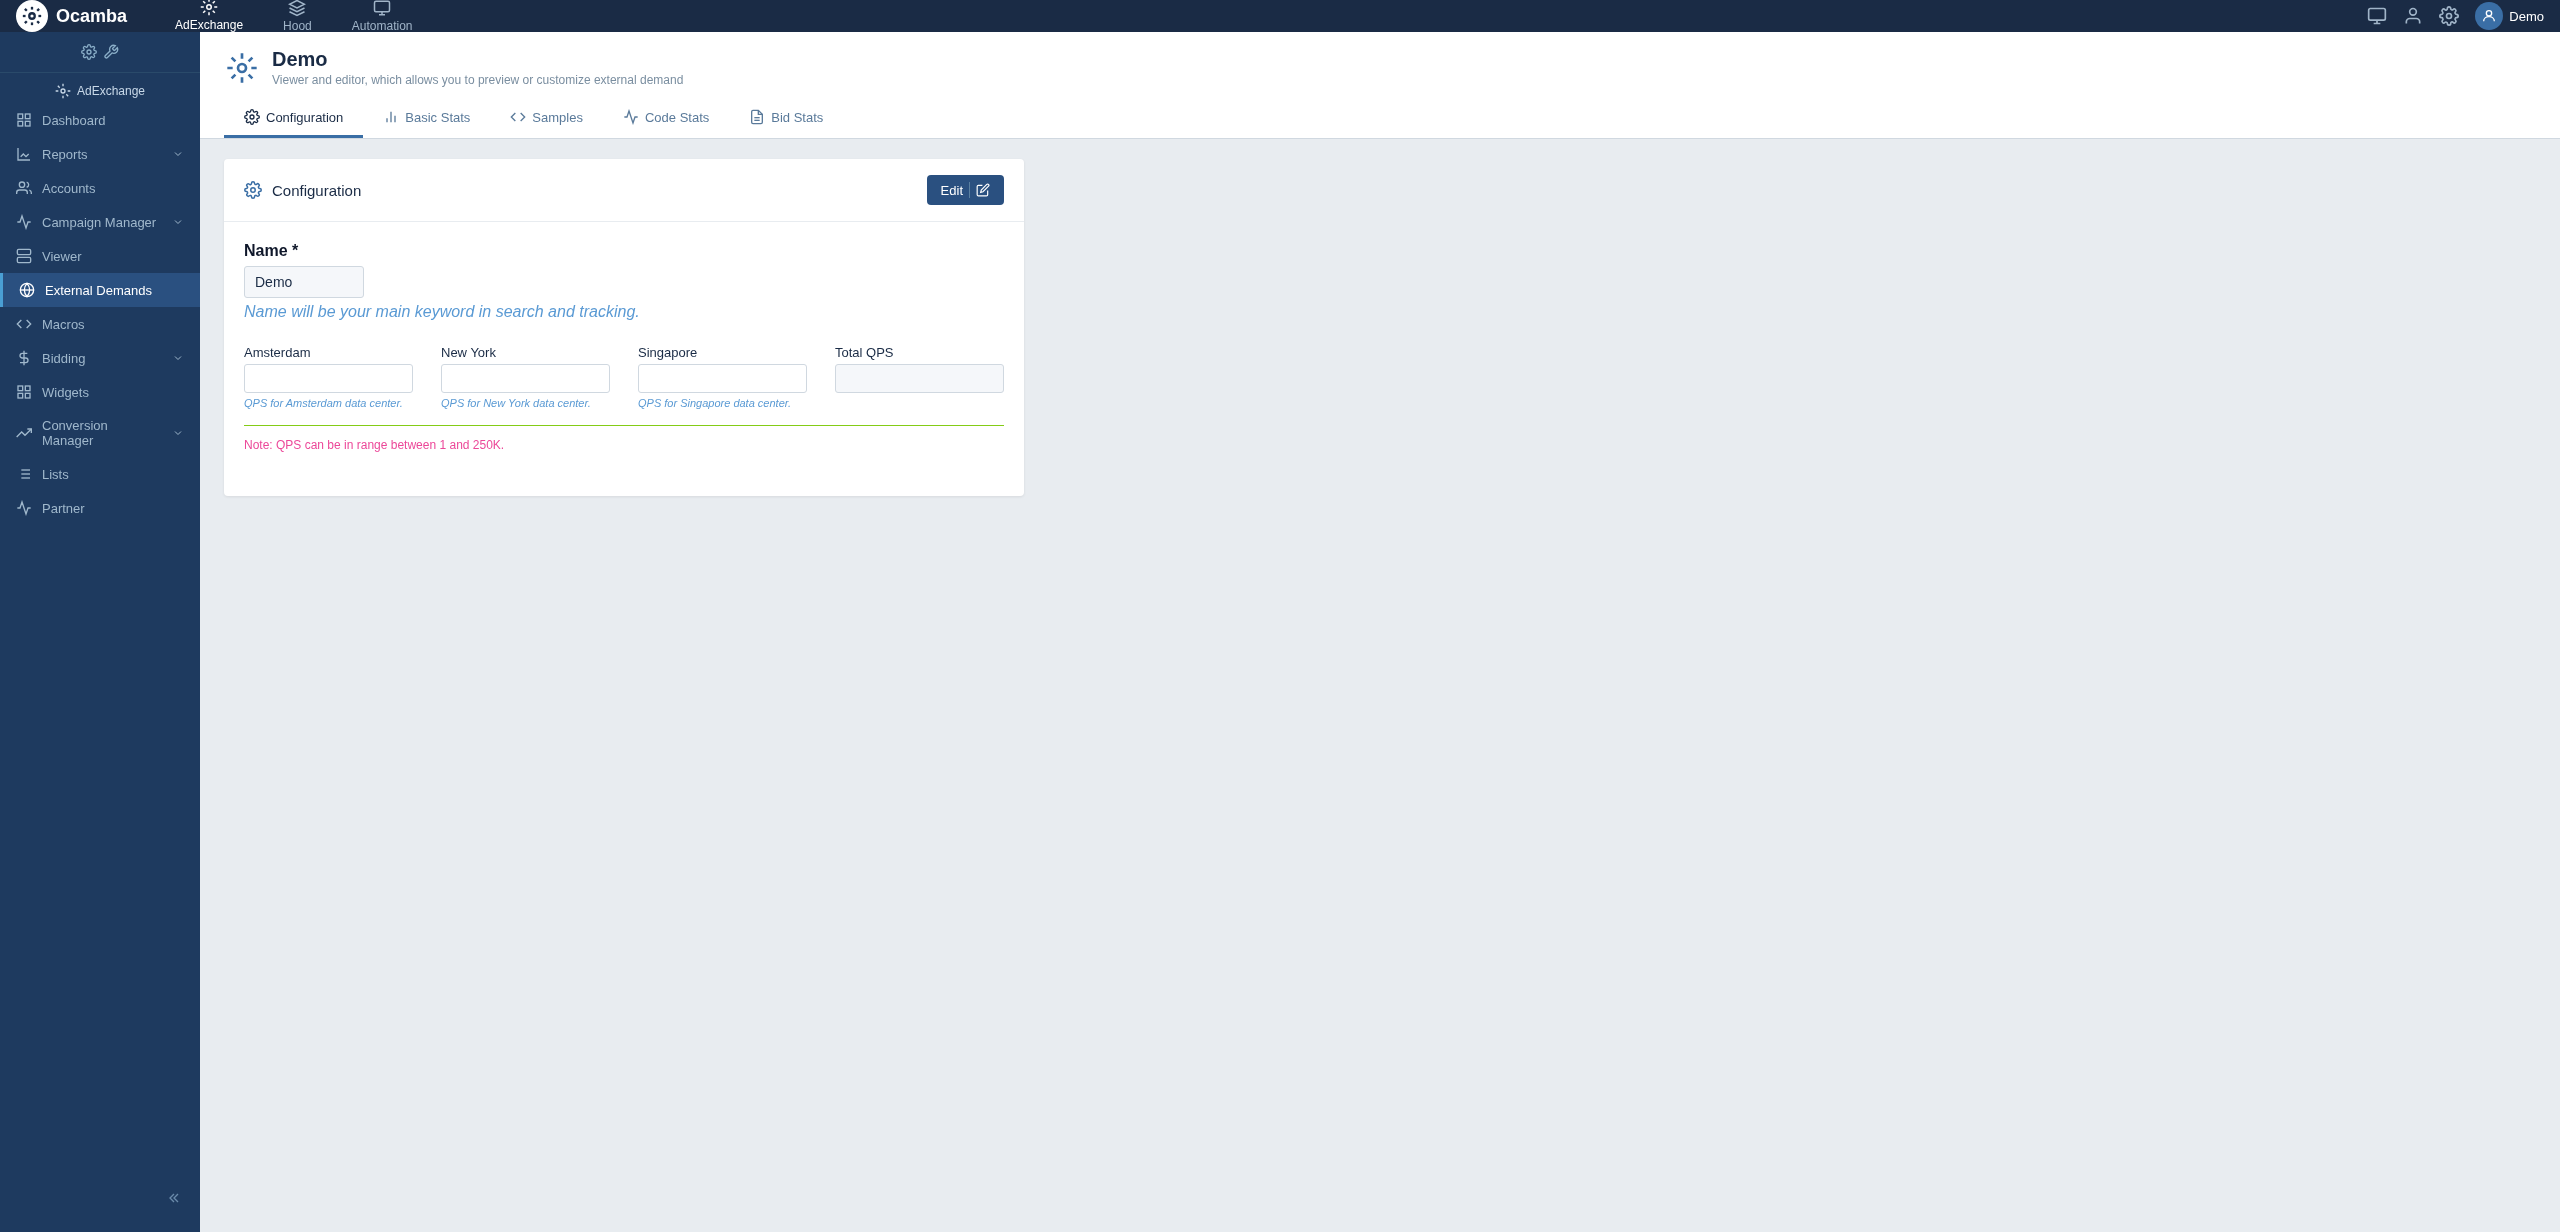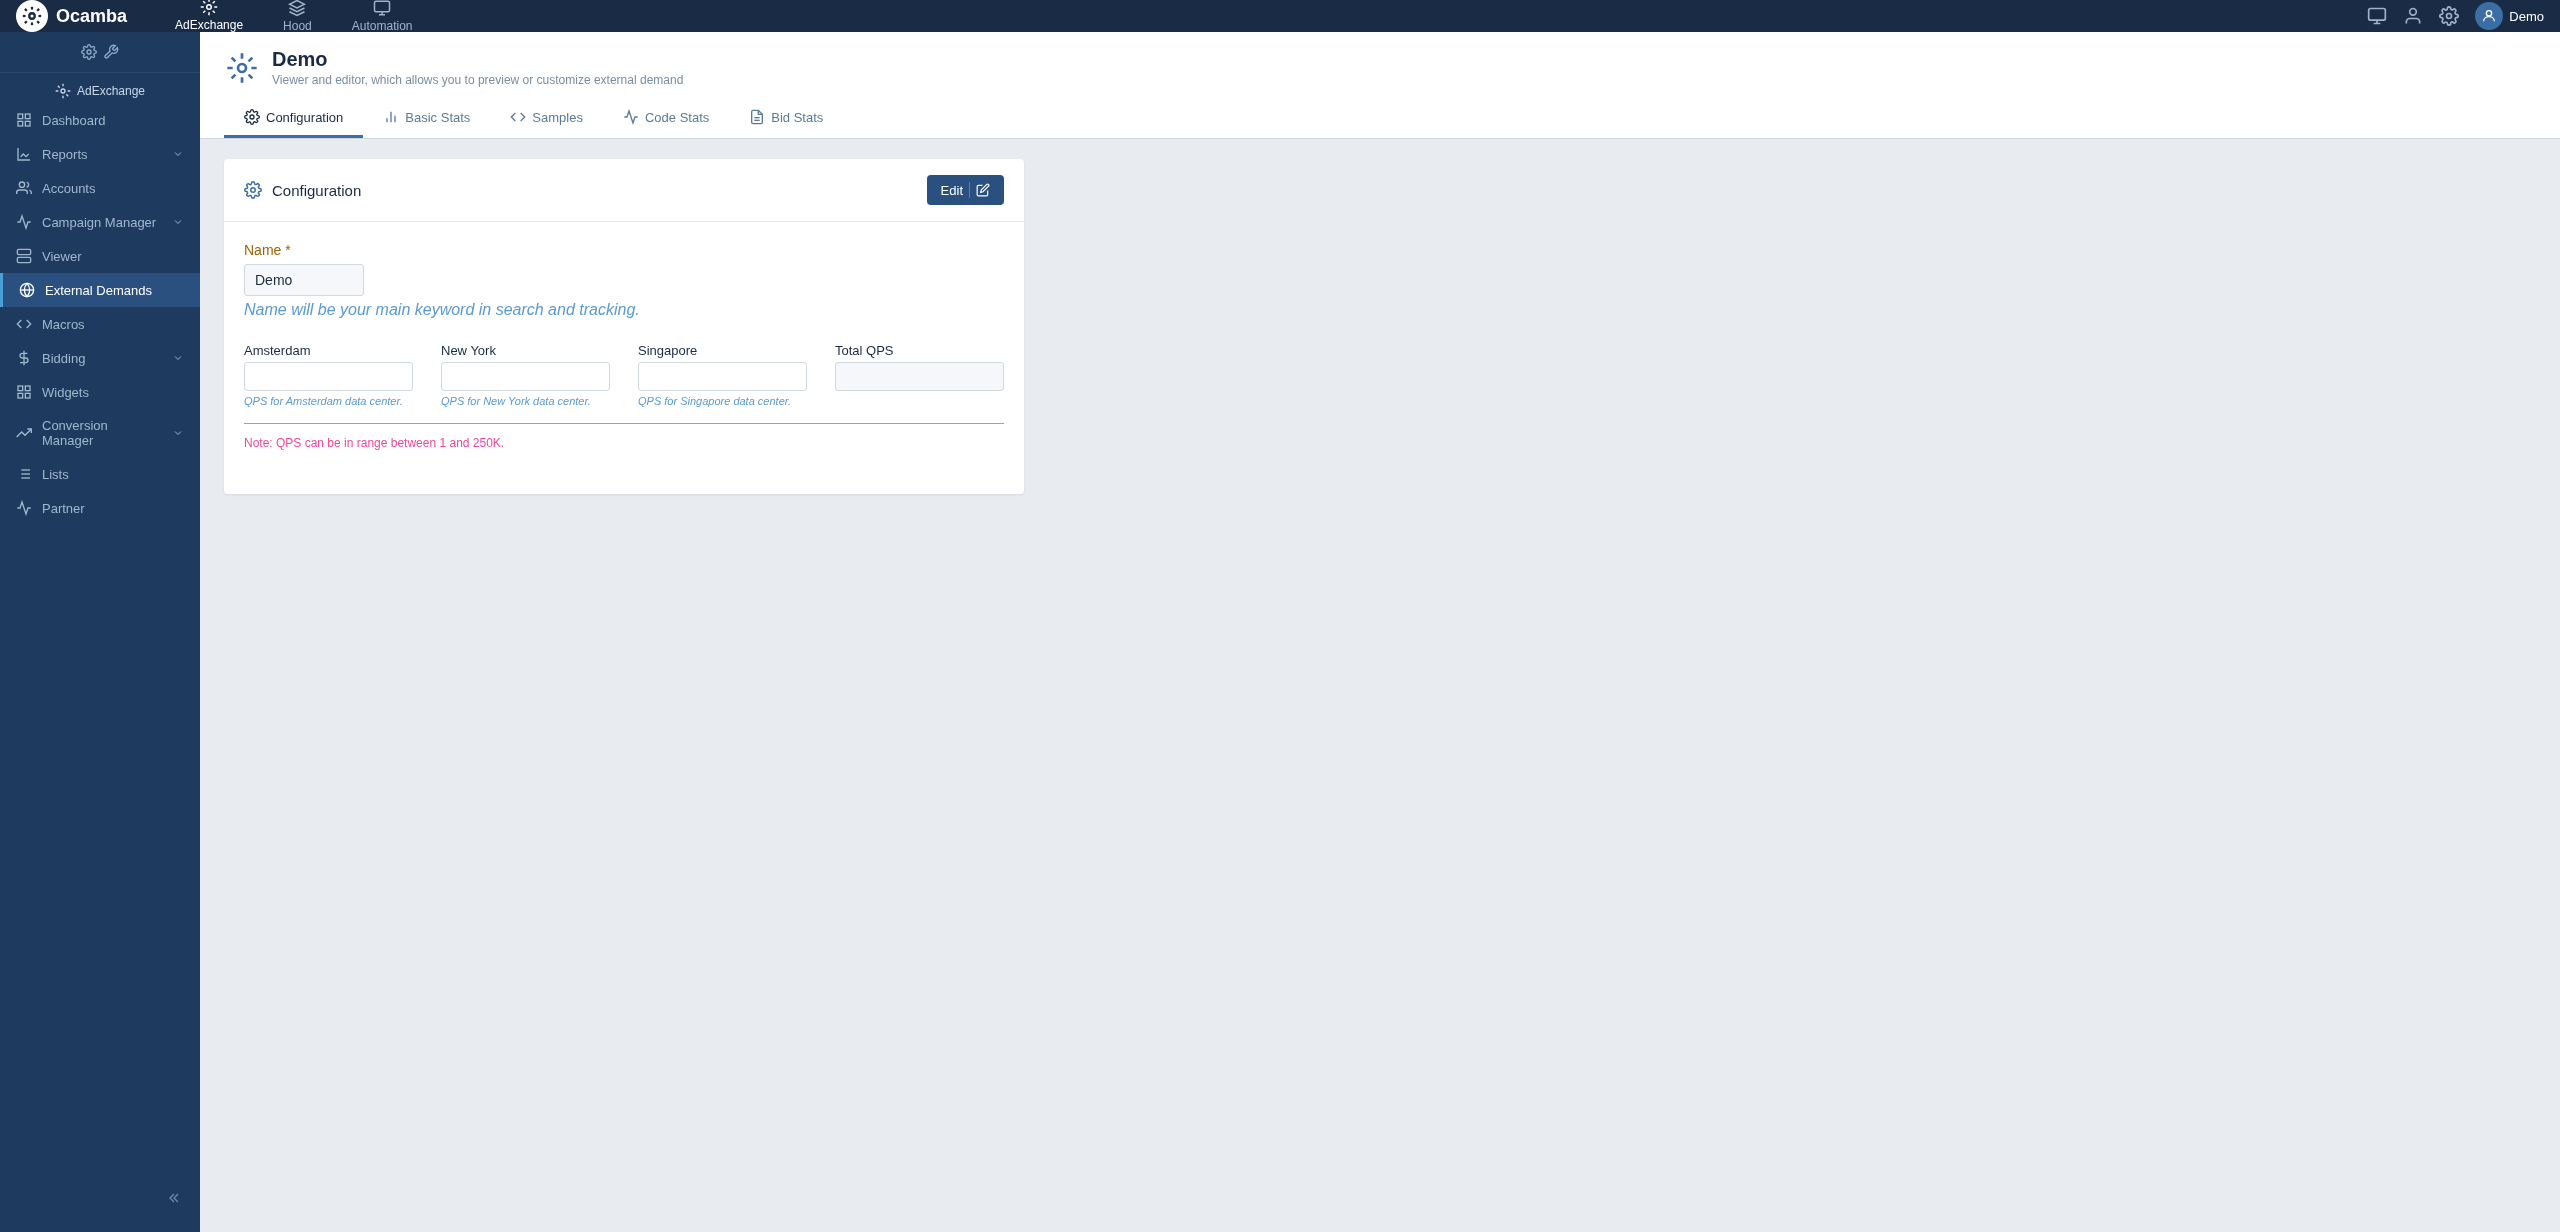--- a/index.html
+++ b/index.html
@@ -215,23 +215,23 @@
       gap: 6px;
       text-align: right;
     }
     .edit-btn svg { width: 14px; height: 14px; }
     .divider { width: 1px; background: #5a80a0; height: 16px; }
 
     .config-body { padding: 20px; }
 
     .field-group { margin-bottom: 24px; }
     .field-label {
-      font-size: 14px;
-      color: #a16207;
-      font-weight: 400;
+      font-size: 16px;
+      color: #0f172a;
+      font-weight: 700;
       margin-bottom: 6px;
     }
     .field-value {
       font-size: 14px;
       color: #1a2b45;
       padding: 7px 10px;
       background: #f5f7fa;
       border: 1px solid #d0d8e0;
       border-radius: 3px;
       display: inline-block;

